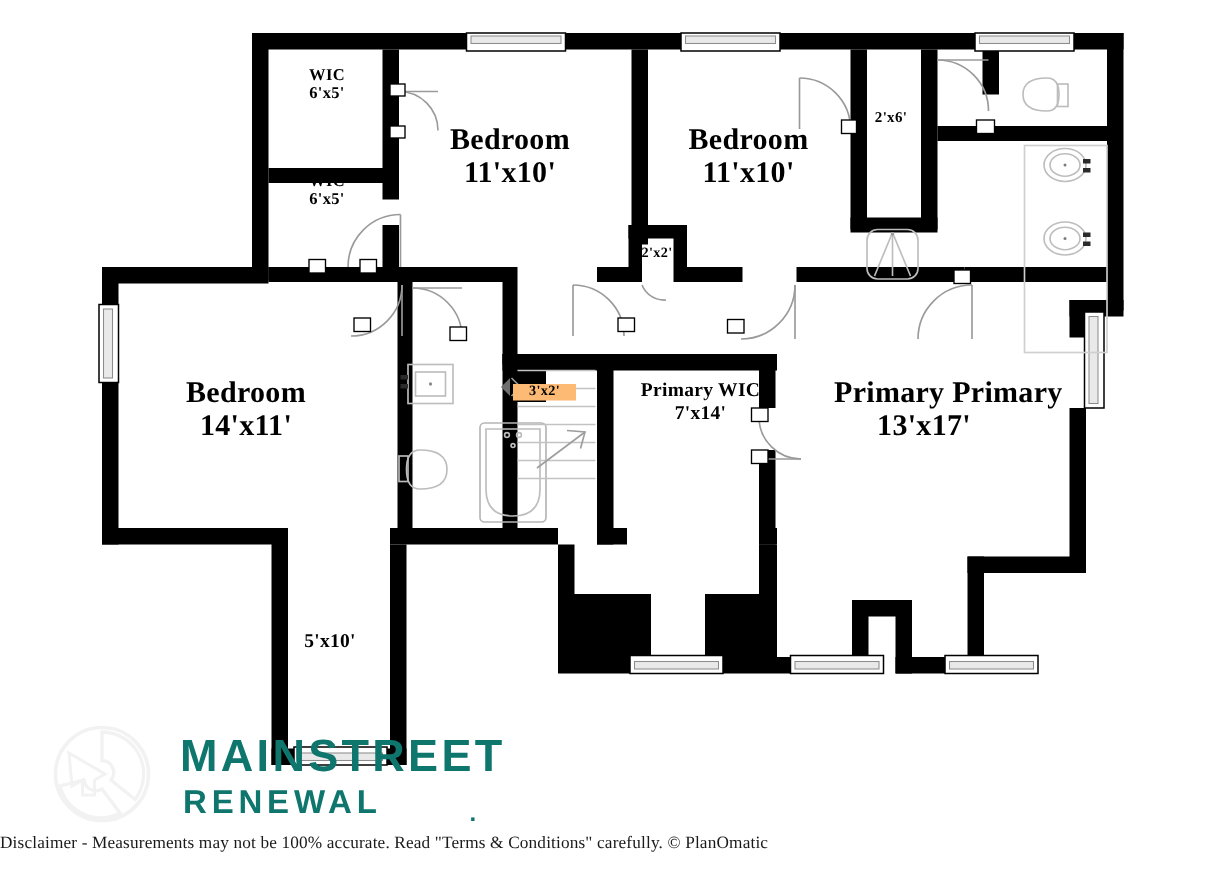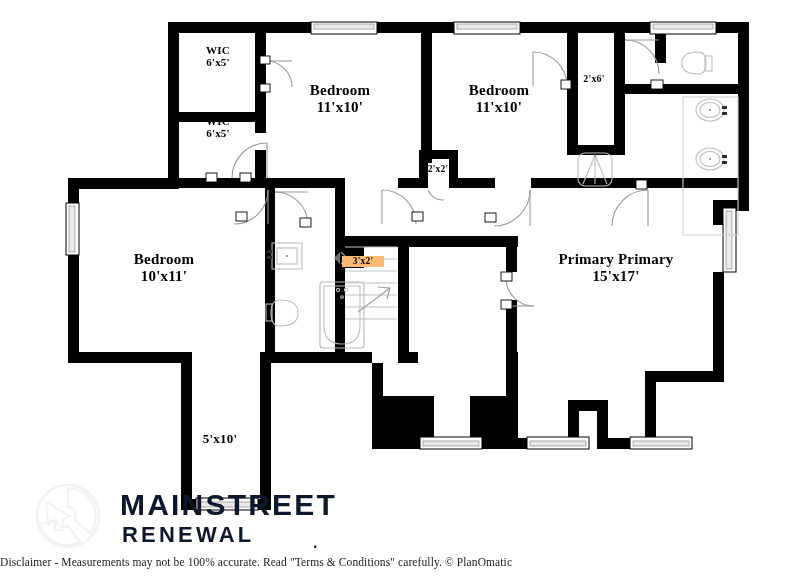--- a/index.html
+++ b/index.html
@@ -10,36 +10,36 @@
     background:#ffffff;
   }
   #plan-root{position:absolute;left:0;top:0;width:809px;height:464px;}
   #plan-svg{position:absolute;left:0;top:0;}
   .room-label{
     position:absolute;text-align:center;color:#000;
     font-family:"Liberation Serif","DejaVu Serif",serif;
     font-weight:bold;line-height:1.12;white-space:nowrap;
     letter-spacing:.2px;
   }
-  .lbl-lg{font-size:15px;}
+  .lbl-lg{font-size:20px;}
   .lbl-md{font-size:13px;}
   .lbl-sm{font-size:11px;}
   .lbl-xs{font-size:10px;}
   .lbl-tiny{font-size:9.5px;}
   #disclaimer{
     position:absolute;left:0;top:556px;width:809px;text-align:left;
     font-family:"Liberation Serif","DejaVu Serif",serif;
     font-size:11.5px;color:#1a1a1a;letter-spacing:.1px;
   }
   #watermark{
     position:absolute;left:24px;top:482px;width:300px;height:72px;
     pointer-events:none;opacity:1;
   }
   .wm-text{
-    position:absolute;color:#0f172a;
+    position:absolute;color:#0f766e;
     font-family:"Liberation Sans","DejaVu Sans",sans-serif;
     font-weight:bold;letter-spacing:2.2px;white-space:nowrap;
   }
   #wm-main{left:96px;top:6px;font-size:30px;}
   #wm-sub{left:98px;top:40px;font-size:22px;letter-spacing:3.2px;}
   #wm-dot{left:289px;top:52px;font-size:16px;}
 </style>
 </head>
 <body>
 
@@ -308,34 +308,38 @@
   <div class="room-label lbl-xs" style="left:566px;top:73px;width:56px;">
     <div>2'x6'</div>
   </div>
 
   <div class="room-label lbl-tiny" style="left:418px;top:164px;width:40px;text-align:center;">
     <div>2'x2'</div>
   </div>
 
   <div class="room-label lbl-lg" style="left:108px;top:251px;width:112px;">
     <div>Bedroom</div>
-    <div>10'x11'</div>
+    <div>14'x11'</div>
   </div>
 
   <div class="room-label lbl-tiny" style="left:342px;top:256px;width:42px;background:#fdba74;">
     <div>3'x2'</div>
   </div>
 
+  <div class="room-label lbl-md" style="left:419px;top:253px;width:96px;">
+    <div>Primary WIC</div>
+    <div>7'x14'</div>
+  </div>
 
   <div class="room-label lbl-lg" style="left:556px;top:251px;width:120px;">
     <div>Primary Primary</div>
-    <div>15'x17'</div>
-  </div>
-
-  <div class="room-label lbl-md" style="left:189px;top:420px;width:62px;margin-top:12px;">
+    <div>13'x17'</div>
+  </div>
+
+  <div class="room-label lbl-md" style="left:189px;top:420px;width:62px;">
     <div>5'x10'</div>
   </div>
 
   <div id="watermark">
     <svg width="90" height="72" viewBox="0 0 90 72">
       <circle cx="44" cy="34" r="31" fill="none" stroke="#f2f2f2" stroke-width="2.4"></circle>
       <path d="M44,6 a28,28 0 0 1 22,45 l-16,-13 a8,8 0 0 0 -6,-13 z" fill="none" stroke="#f2f2f2" stroke-width="2.2"></path>
       <path d="M16,42 a28,28 0 0 0 40,18 l-12,-16 a8,8 0 0 1 -12,-6 z" fill="none" stroke="#f2f2f2" stroke-width="2.2"></path>
       <path d="M22,20 l24,14 l-7,4 l0,10 l-8,0 l0,-10 l-7,4 z" fill="none" stroke="#f2f2f2" stroke-width="2"></path>
     </svg>

